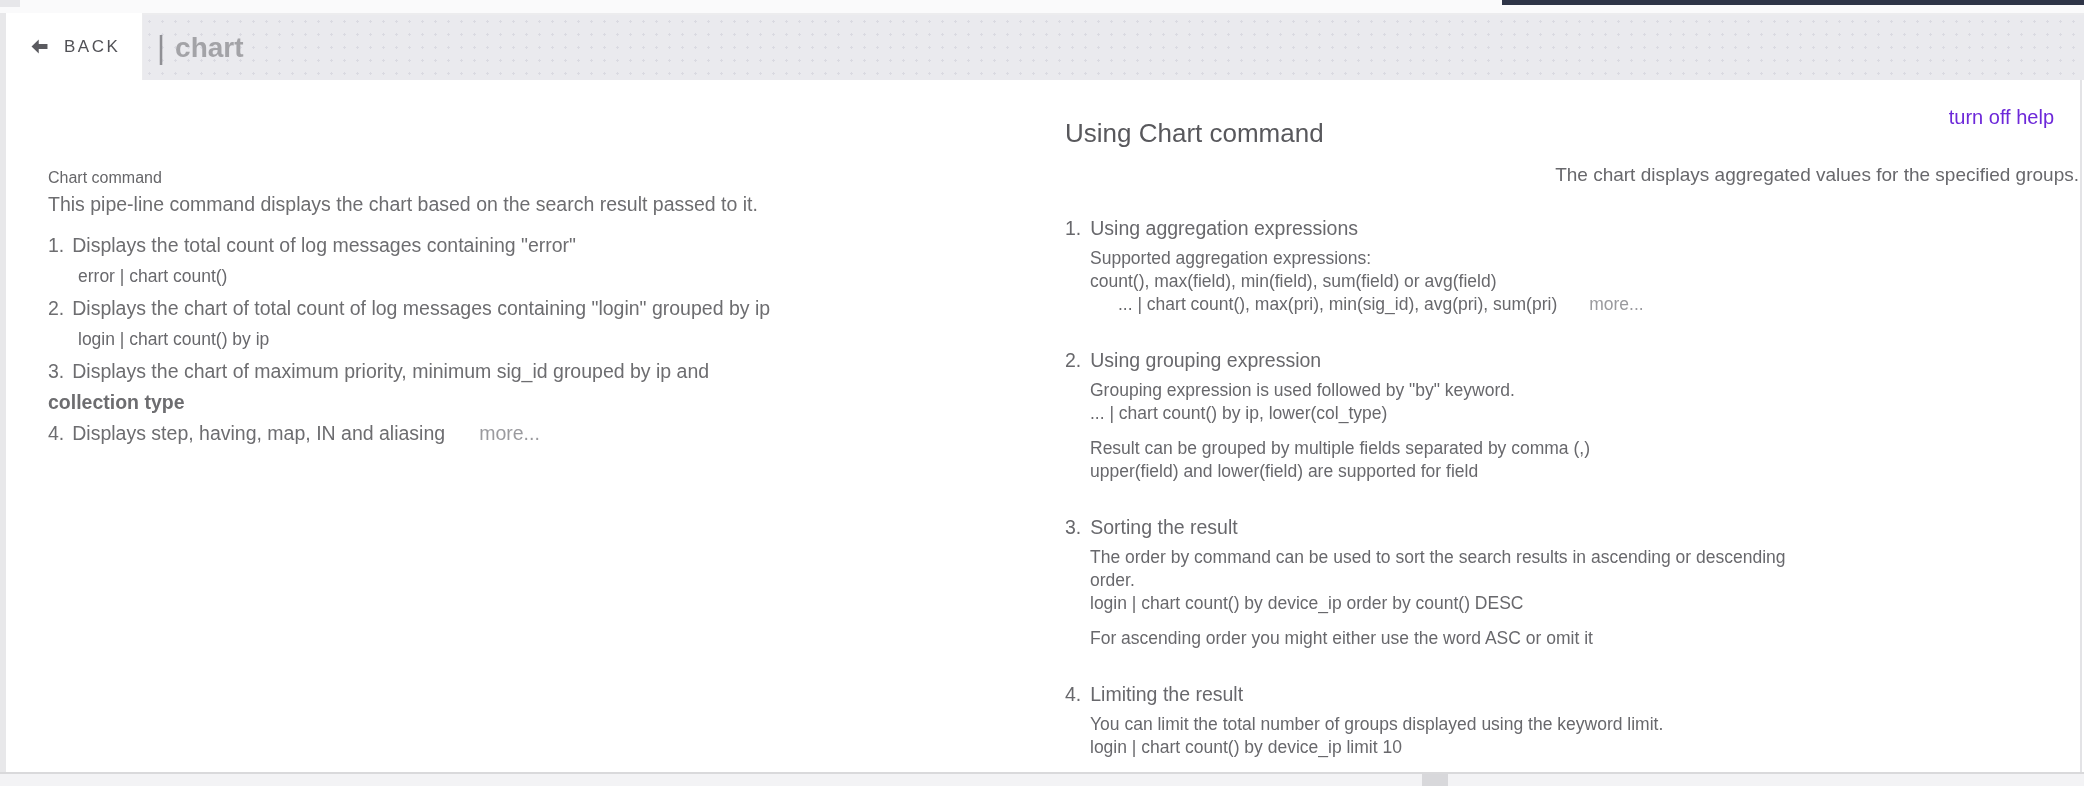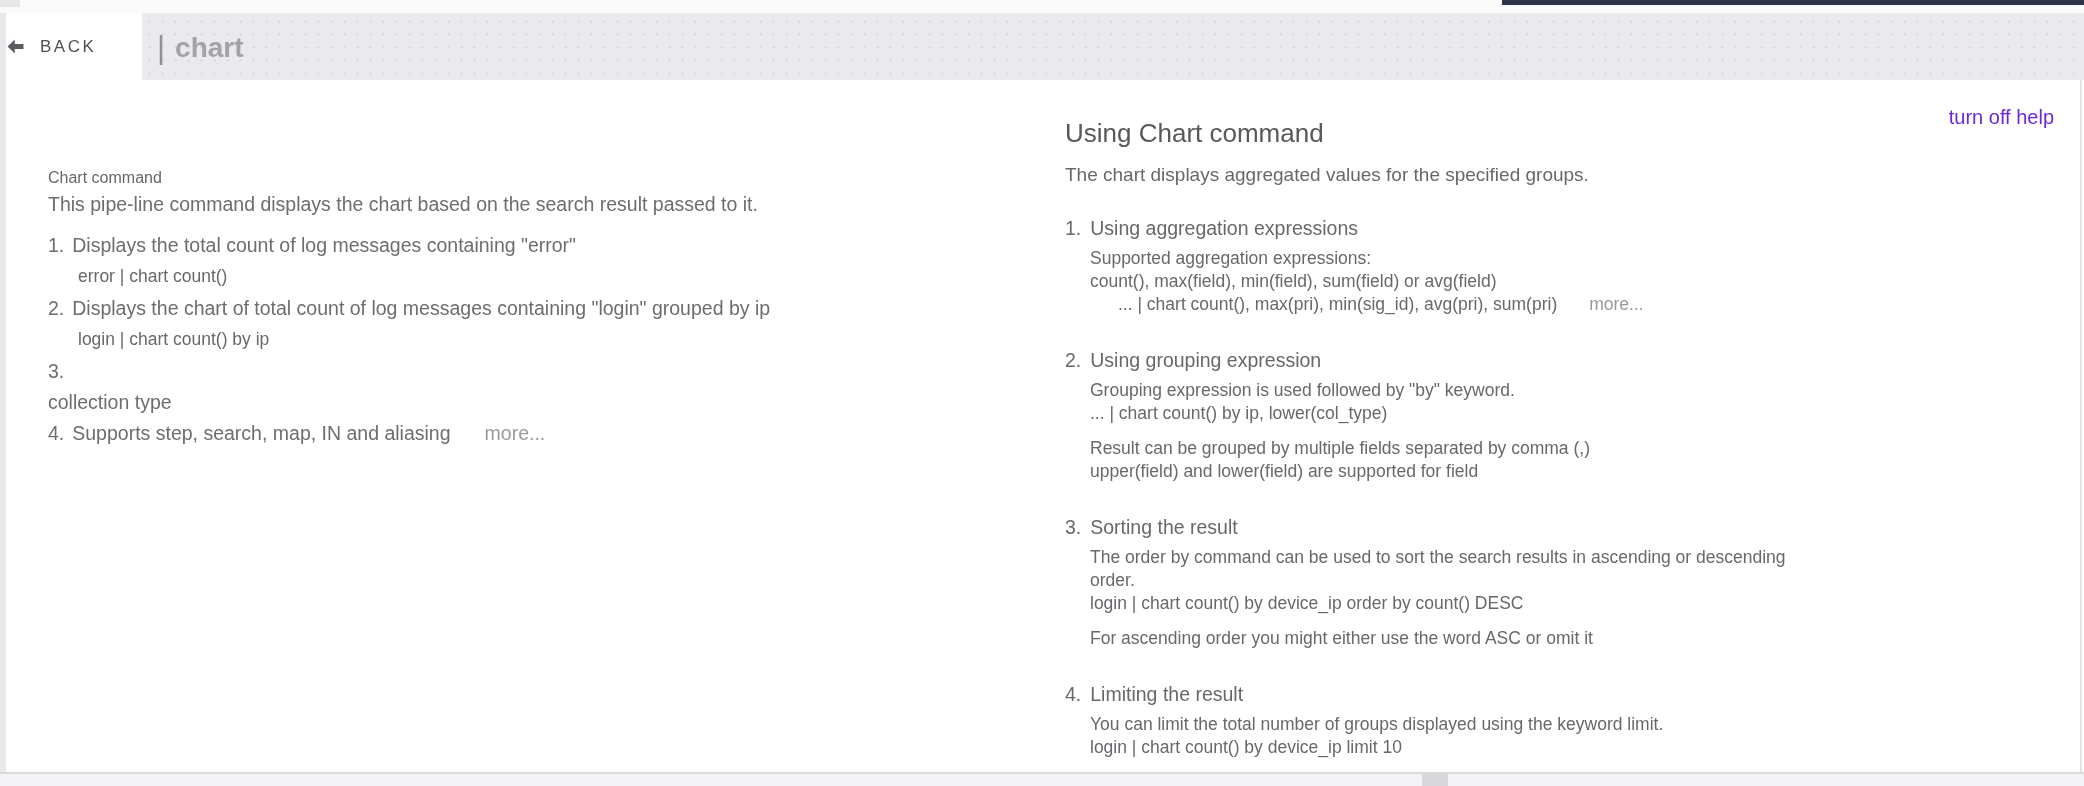--- a/index.html
+++ b/index.html
@@ -10,21 +10,21 @@
     -webkit-font-smoothing:antialiased;
   }
   
   .top-strip{position:absolute;top:0;left:0;right:0;height:13px;background:#fafafb;}
   .top-strip .navy-seg{position:absolute;top:0;left:1502px;right:0;height:5px;background:#2e3447;}
   .top-strip .corner-block{position:absolute;top:0;left:0;width:20px;height:7px;background:#e7e7ea;}
   
   .topbar{position:absolute;top:13px;left:0;right:0;height:67px;background:#ececee;}
   .back-tab{
     position:absolute;left:6px;top:0;bottom:0;width:136px;background:#ffffff;
-    display:flex;align-items:center;gap:15px;box-sizing:border-box;
+    display:flex;align-items:center;padding-left:24px;gap:15px;box-sizing:border-box;
     cursor:pointer;
   }
   .back-label{font-size:17px;letter-spacing:2.5px;color:#515156;}
   .back-arrow{width:19px;height:19px;flex:0 0 auto;display:block;}
   .query-input{
     position:absolute;left:143px;top:2px;right:0;bottom:0;
     background-color:#eaeaee;
     background-image:radial-gradient(circle, rgba(185,185,198,.33) 1px, transparent 1.3px);
     background-size:13px 13px;
     display:flex;align-items:center;padding-left:14px;box-sizing:border-box;
@@ -43,27 +43,27 @@
   
   .content{position:absolute;top:80px;left:6px;right:4px;bottom:14px;background:#ffffff;}
   .turn-off-help{position:absolute;top:26px;right:26px;font-size:20px;color:#6d28d9;cursor:pointer;}
   
   .left-col{position:absolute;left:42px;top:88px;width:1000px;color:#6d6d70;}
   .l-title{font-size:16px;color:#666669;line-height:20px;margin-bottom:1px;}
   .l-intro{font-size:19.5px;line-height:30px;margin-bottom:11px;}
   .l-item{font-size:19.5px;line-height:31px;}
   .l-item-line{display:flex;}
   .l-num{flex:0 0 auto;margin-right:8px;}
-  .l-wrap{line-height:31px;}
+  .l-wrap{line-height:31px;font-weight:bold;}
   .l-code{font-size:17.5px;line-height:31px;padding-left:30px;color:#68686c;margin-bottom:1px;}
   .l-more{color:#9a9a9e;margin-left:34px;cursor:pointer;}
   
   .right-col{position:absolute;left:1059px;top:40px;width:1014px;color:#68686c;}
   .r-title{font-size:26px;color:#58585c;line-height:26px;margin-bottom:17px;}
-  .r-intro{font-size:19px;line-height:24px;margin-bottom:28px;}
+  .r-intro{font-size:19px;line-height:24px;margin-bottom:28px;text-align:right;}
   .r-item{margin-bottom:31px;}
   .r-item-title{font-size:19.5px;line-height:26px;margin-bottom:6px;display:flex;}
   .r-num{flex:0 0 auto;margin-right:9px;}
   .r-para{padding-left:25px;font-size:17.5px;line-height:23px;}
   .r-para + .r-para{margin-top:12px;}
   .r-line{line-height:23px;}
   .r-line-flex{display:flex;align-items:baseline;margin-left:28px;}
   .r-more{color:#9a9a9e;margin-left:32px;cursor:pointer;}
 </style>
 </head>
@@ -110,28 +110,29 @@
       <div class="l-item-line">
         <span class="l-num">2.</span>
         <span>Displays the chart of total count of log messages containing "login" grouped by ip</span>
       </div>
       <div class="l-code">login | chart count() by ip</div>
     </div>
 
     <div class="l-item">
       <div class="l-item-line">
         <span class="l-num">3.</span>
+        <span>Displays the chart of maximum priority, minimum sig_id grouped by ip and</span>
       </div>
       <div class="l-wrap">collection type</div>
     </div>
 
     <div class="l-item">
       <div class="l-item-line">
         <span class="l-num">4.</span>
-        <span>Supports step, search, map, IN and aliasing</span>
+        <span>Displays step, having, map, IN and aliasing</span>
         <span class="l-more">more...</span>
       </div>
     </div>
   </div>
 
   <div class="right-col">
     <div class="r-title">Using Chart command</div>
     <div class="r-intro">The chart displays aggregated values for the specified groups.</div>
 
     <div class="r-item">

